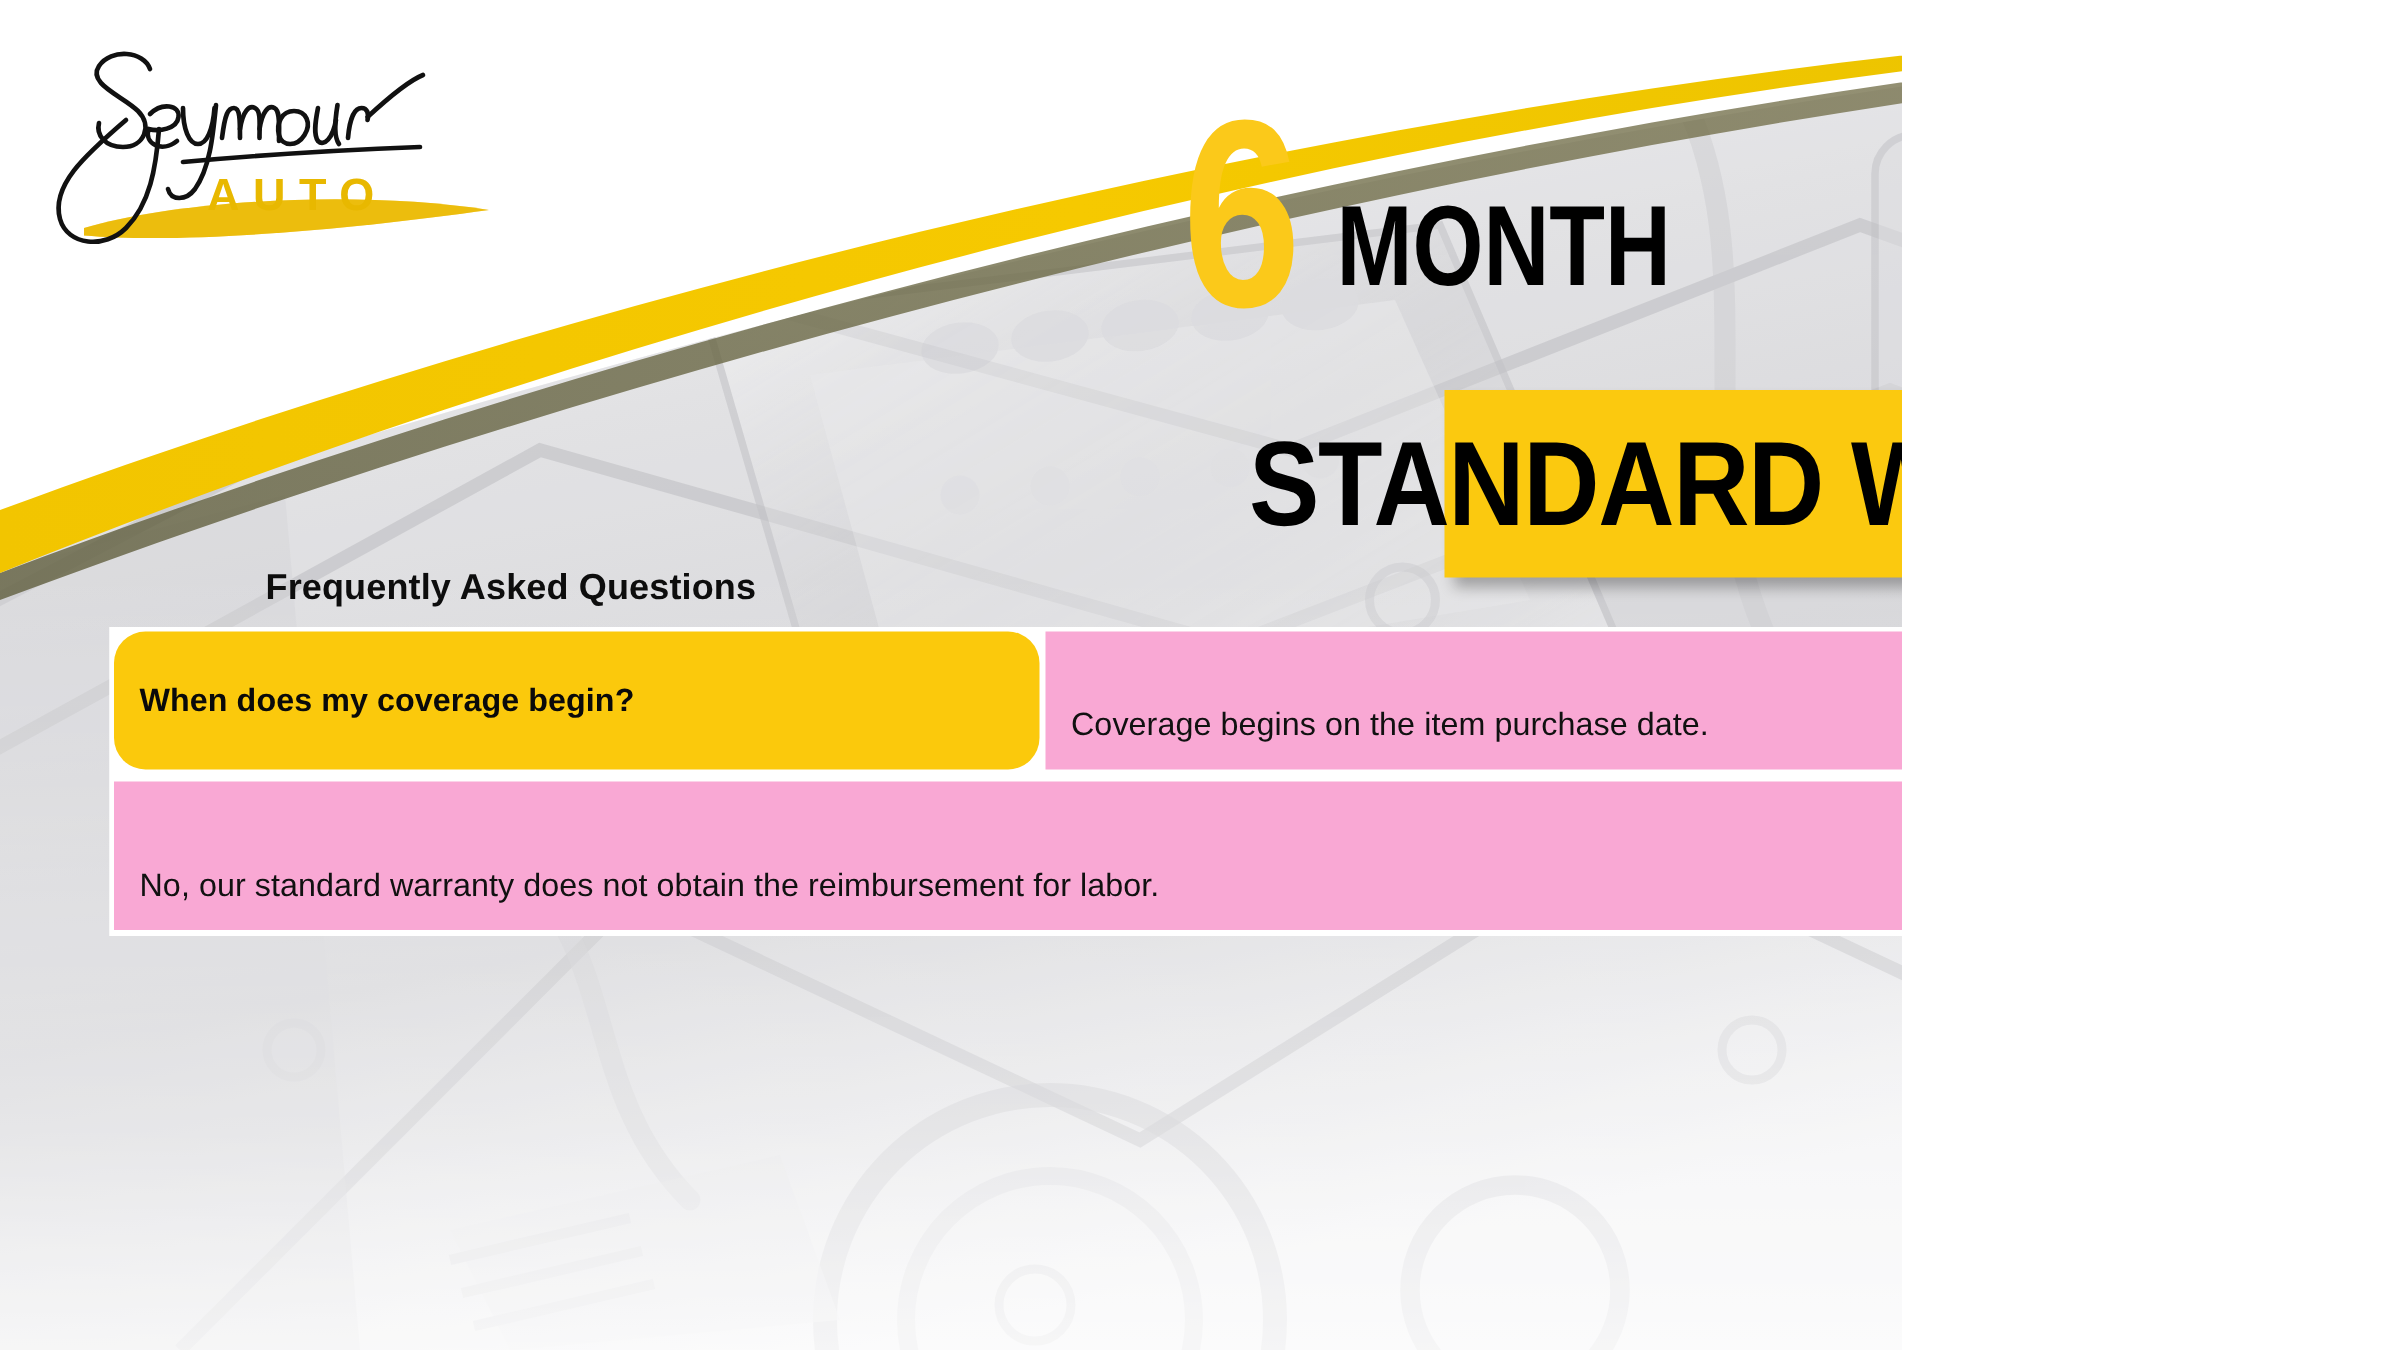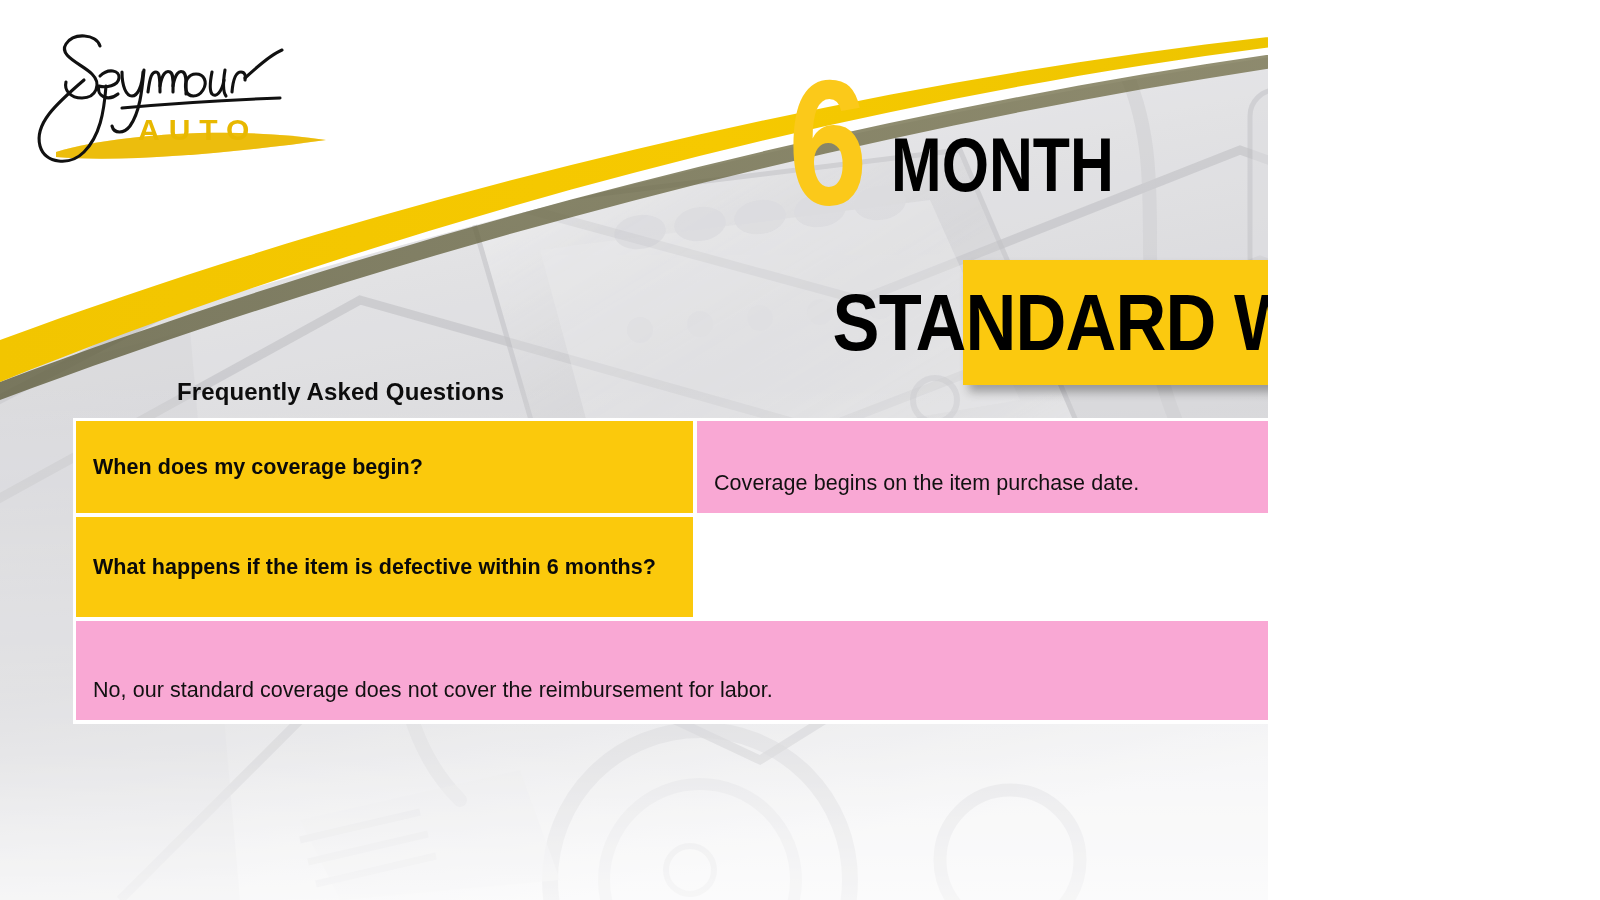--- a/index.html
+++ b/index.html
@@ -135,20 +135,21 @@
     display: flex;
     gap: 4px;
   }
   .faq-q {
     width: 617px;
     flex: 0 0 617px;
     background: #FBC90C;
     padding: 14px 17px 14px 17px;
     display: flex;
     align-items: center;
+    border-radius: 21px;
   }
   .faq-q-text {
     font-size: 21.5px;
     font-weight: bold;
     color: #0a0a0a;
     line-height: 1.42;
     letter-spacing: 0.05px;
   }
   .faq-a {
     flex: 1 1 auto;
@@ -347,27 +348,24 @@
     <div class="faq-row r1">
       <div class="faq-q">
         <span class="faq-q-text">When does my coverage begin?</span>
       </div>
       <div class="faq-a">
         <span class="faq-a-text">Coverage begins on the item purchase date.</span>
       </div>
     </div>
 
     <div class="faq-row r2">
-      <div class="faq-q">
-        <span class="faq-q-text">What happens if the item is defective within 6 months?</span>
+    </div>
+
+    <div class="faq-row r3">
+      <div class="faq-a">
+        <span class="faq-a-text">No, our standard warranty does not obtain the reimbursement for labor.</span>
       </div>
     </div>
 
-    <div class="faq-row r3">
-      <div class="faq-a">
-        <span class="faq-a-text">No, our standard coverage does not cover the reimbursement for labor.</span>
-      </div>
-    </div>
-
 
   </div>
 
 </div>
 
 </body></html>

